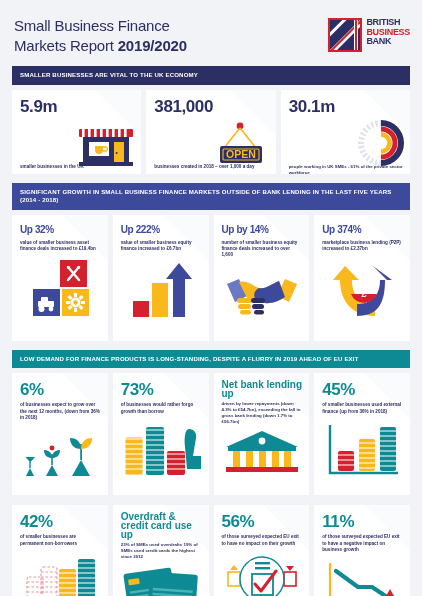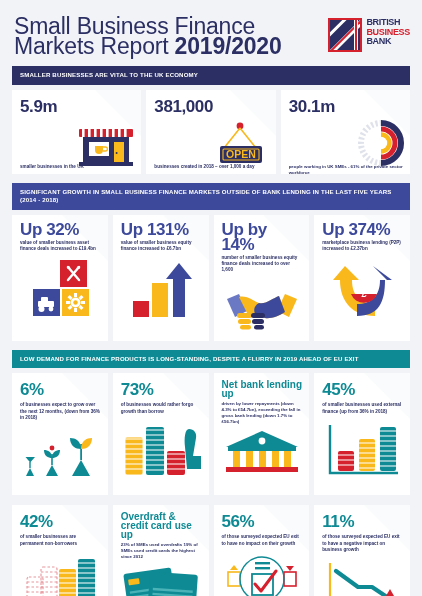--- a/index.html
+++ b/index.html
@@ -7,21 +7,21 @@
     width: 422px; height: 596px;
     background: #f2f3f7;
     font-family: "Liberation Sans", sans-serif;
     overflow: hidden;
   }
   .page { position: relative; width: 422px; height: 596px; background: #f2f3f7; }
 
   
   .header { display: flex; align-items: flex-start; justify-content: space-between;
             padding: 16px 12px 10px 14px; }
-  .title { color: #2b2f63; font-size: 23px; line-height: 20px; font-weight: 400;
+  .title { color: #2b2f63; font-size: 15px; line-height: 20px; font-weight: 400;
            letter-spacing: -0.2px; }
   .title .yr { font-weight: 700; }
   .title .ln2 { display: block; }
 
   .logo { display: flex; align-items: stretch; gap: 4px; margin-top: 2px; }
   .logo-mark { width: 34px; height: 34px; background: #ffffff; border: 2.5px solid #d5202e;
                position: relative; overflow: hidden; flex: none; }
   .logo-mark .flagbg { position: absolute; inset: 0; background: #2b2f63; }
   .logo-mark .st { position: absolute; background: #ffffff; }
   .logo-mark .sr { position: absolute; background: #d5202e; }
@@ -41,21 +41,21 @@
 
   
   .grid { display: flex; gap: 5px; margin: 5px 12px 0 12px; }
   .card { background: #ffffff; flex: 1 1 0; position: relative; overflow: hidden;
           padding: 7px 7px 5px 8px; gap: 45px; }
   .card::after { content: ""; position: absolute; top: 0; right: 0;
                  border-top: 46px solid #fafbfc; border-left: 46px solid transparent; }
   .card > * { position: relative; z-index: 2; }
 
   .stat { font-size: 17px; font-weight: 700; letter-spacing: -0.4px; line-height: 19px; }
-  .stat-sm { font-size: 17px; line-height: 15px; }
+  .stat-sm { font-size: 10px; line-height: 15px; }
   .stat-navy { color: #2b2f63; }
   .stat-blue { color: #3d4a9c; }
   .stat-teal { color: #0e8a94; }
   .stat-head { font-size: 10px; font-weight: 700; line-height: 9px; color: #0e8a94; }
   .desc { font-size: 4.6px; line-height: 6.2px; color: #2b2f63; font-weight: 700;
           margin-top: 3px; }
   .desc-sm { font-size: 4.4px; line-height: 6px; }
 
   .icon-wrap { display: flex; align-items: flex-end; justify-content: center;
                width: 100%; margin-top: 4px; }
@@ -200,21 +200,21 @@
             <rect x="50.5" y="47.5" width="3" height="4" transform="rotate(-45 52 49.5)"></rect>
             <rect x="50.5" y="37.5" width="3" height="4" transform="rotate(45 52 39.5)"></rect>
             <rect x="39.5" y="47.5" width="3" height="4" transform="rotate(45 41 49.5)"></rect>
           </g>
           <circle cx="46.5" cy="44.5" r="2.2" fill="#f9b81c"></circle>
         </svg>
       </div>
     </div>
 
     <div class="card">
-      <div class="stat stat-sm stat-blue">Up 131%</div>
+      <div class="stat stat-sm stat-blue">Up 222%</div>
       <div class="desc">value of smaller business equity finance increased to £6.7bn</div>
       <div class="icon-wrap">
         <svg width="62" height="60" viewBox="0 0 62 60">
           <rect x="3" y="42" width="16" height="16" fill="#d5202e"></rect>
           <rect x="22" y="24" width="16" height="34" fill="#f9b81c"></rect>
           <path d="M49 4 L62 20 L55 20 L55 58 L43 58 L43 20 L36 20 Z" fill="#3d4a9c"></path>
         </svg>
       </div>
     </div>
 

